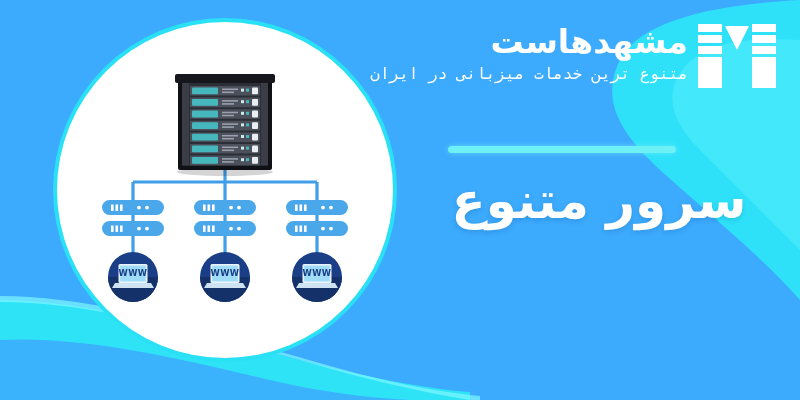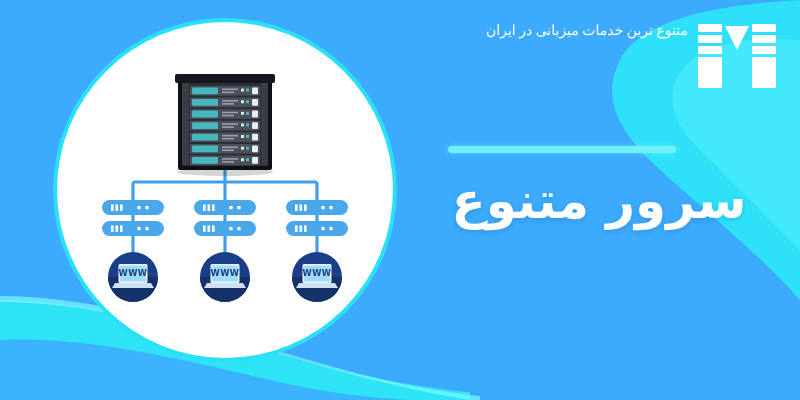--- a/index.html
+++ b/index.html
@@ -30,22 +30,22 @@
   .brand-text-wrap {
     position:absolute; right:92px; top:0; width:250px; text-align:right;
     direction:rtl;
   }
   .brand-word {
     font-family:"DejaVu Sans", sans-serif;
     font-size:33px; font-weight:bold; color:#ffffff;
     letter-spacing:-1px; line-height:44px; white-space:nowrap;
   }
   .brand-tag {
-    font-family:Liberation Serif, serif;
-    font-size:14px; color:#ffffff; line-height:20px;
+    font-family:Liberation Mono, monospace;
+    font-size:16px; color:#ffffff; line-height:20px;
     white-space:nowrap; margin-top:1px;
   }
 
   .divider {
     position:absolute; left:28px; top:146px; width:228px; height:7px;
     background:#6ef0f7; border-radius:4px;
     box-shadow:0 0 6px rgba(130,245,255,.55);
   }
 
   .headline {
@@ -261,20 +261,21 @@
 
         <rect x="58" y="4" width="24" height="8" fill="#ffffff"></rect>
         <rect x="58" y="15" width="24" height="8" fill="#ffffff"></rect>
         <rect x="58" y="26" width="24" height="8" fill="#ffffff"></rect>
         <rect x="58" y="37" width="24" height="31" fill="#ffffff"></rect>
 
         <path d="M 31 6 L 55 6 L 43 30 Z" fill="#ffffff"></path>
       </svg>
 
       <div class="brand-text-wrap">
+        <div class="brand-word">مشهدهاست</div>
         <div class="brand-tag">متنوع ترین خدمات میزبانی در ایران</div>
       </div>
     </div>
 
     <div class="divider"></div>
 
     <div class="headline">سرور متنوع</div>
   </div>
 
 </div>

